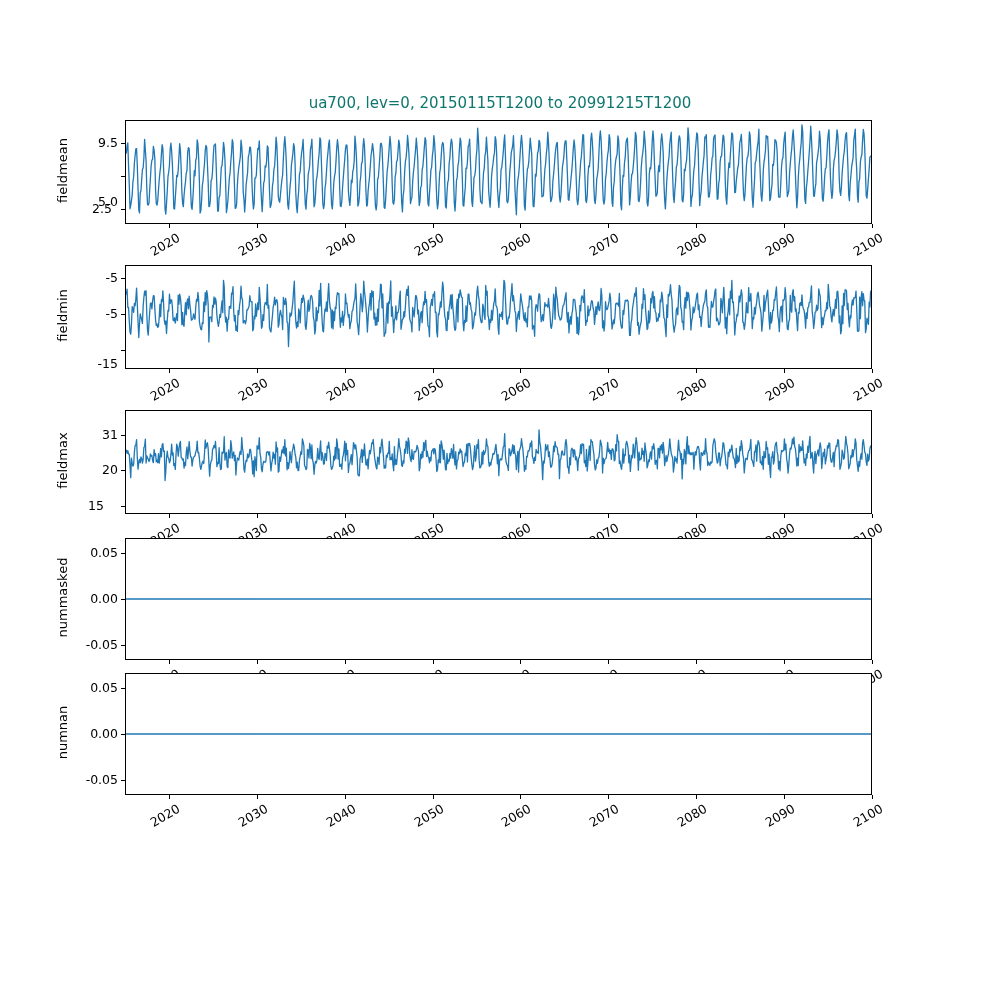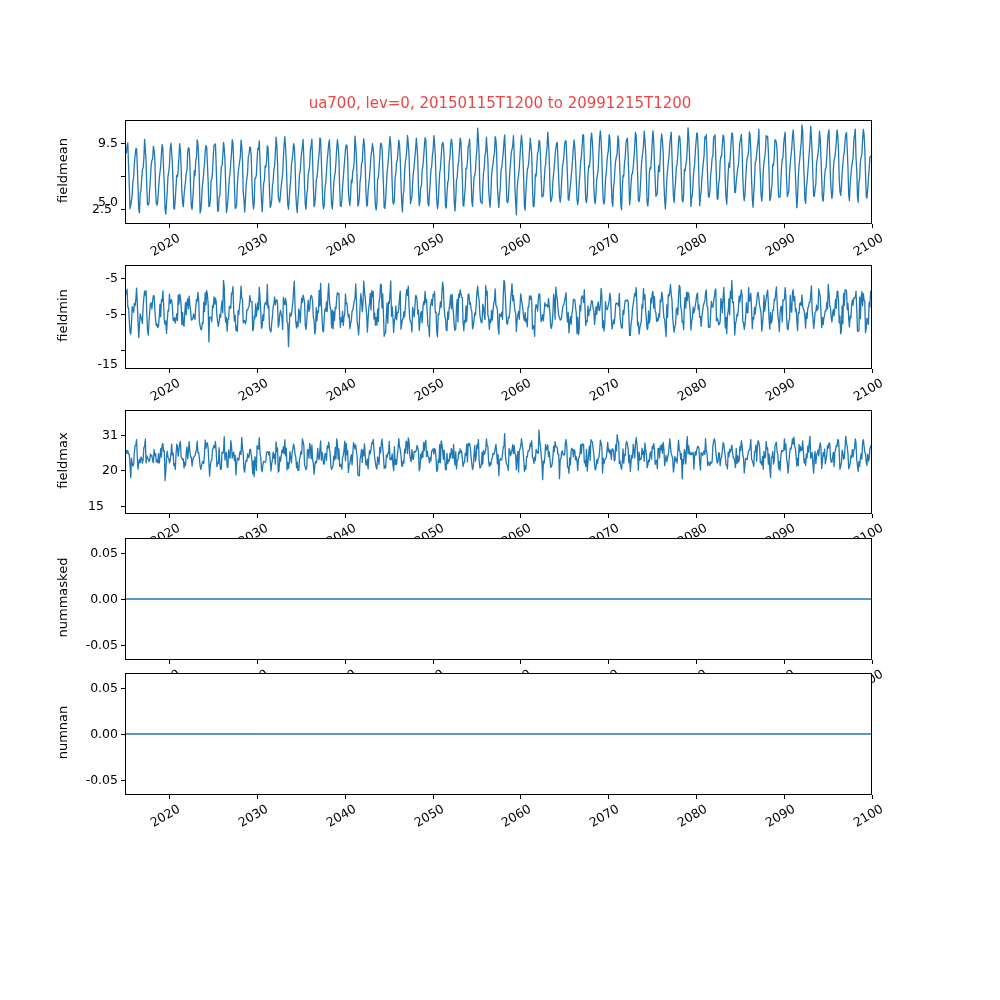--- a/index.html
+++ b/index.html
@@ -1,21 +1,21 @@
 <!DOCTYPE html>
 <html><head>
 <meta charset="utf-8">
 <style>
   html,body{margin:0;padding:0;background:#ffffff;}
   body{width:1000px;height:1000px;font-family:"DejaVu Sans","Liberation Sans",sans-serif;color:#000;}
   #figure{position:relative;width:1000px;height:1000px;overflow:hidden;}
 
   .title{
     position:absolute;top:94px;left:0;width:1000px;text-align:center;
-    font-size:15px;color:#ef4444;
+    font-size:15px;color:#0f766e;
   }
 
   .panel{position:absolute;box-sizing:border-box;border:1px solid #000;background:#fff;}
   .panel svg{display:block;width:100%;height:100%;}
 
   .ylabel{
     position:absolute;font-size:13px;color:#000;
     transform-origin:50% 50%;
     transform:rotate(-90deg);
     text-align:center;white-space:nowrap;

